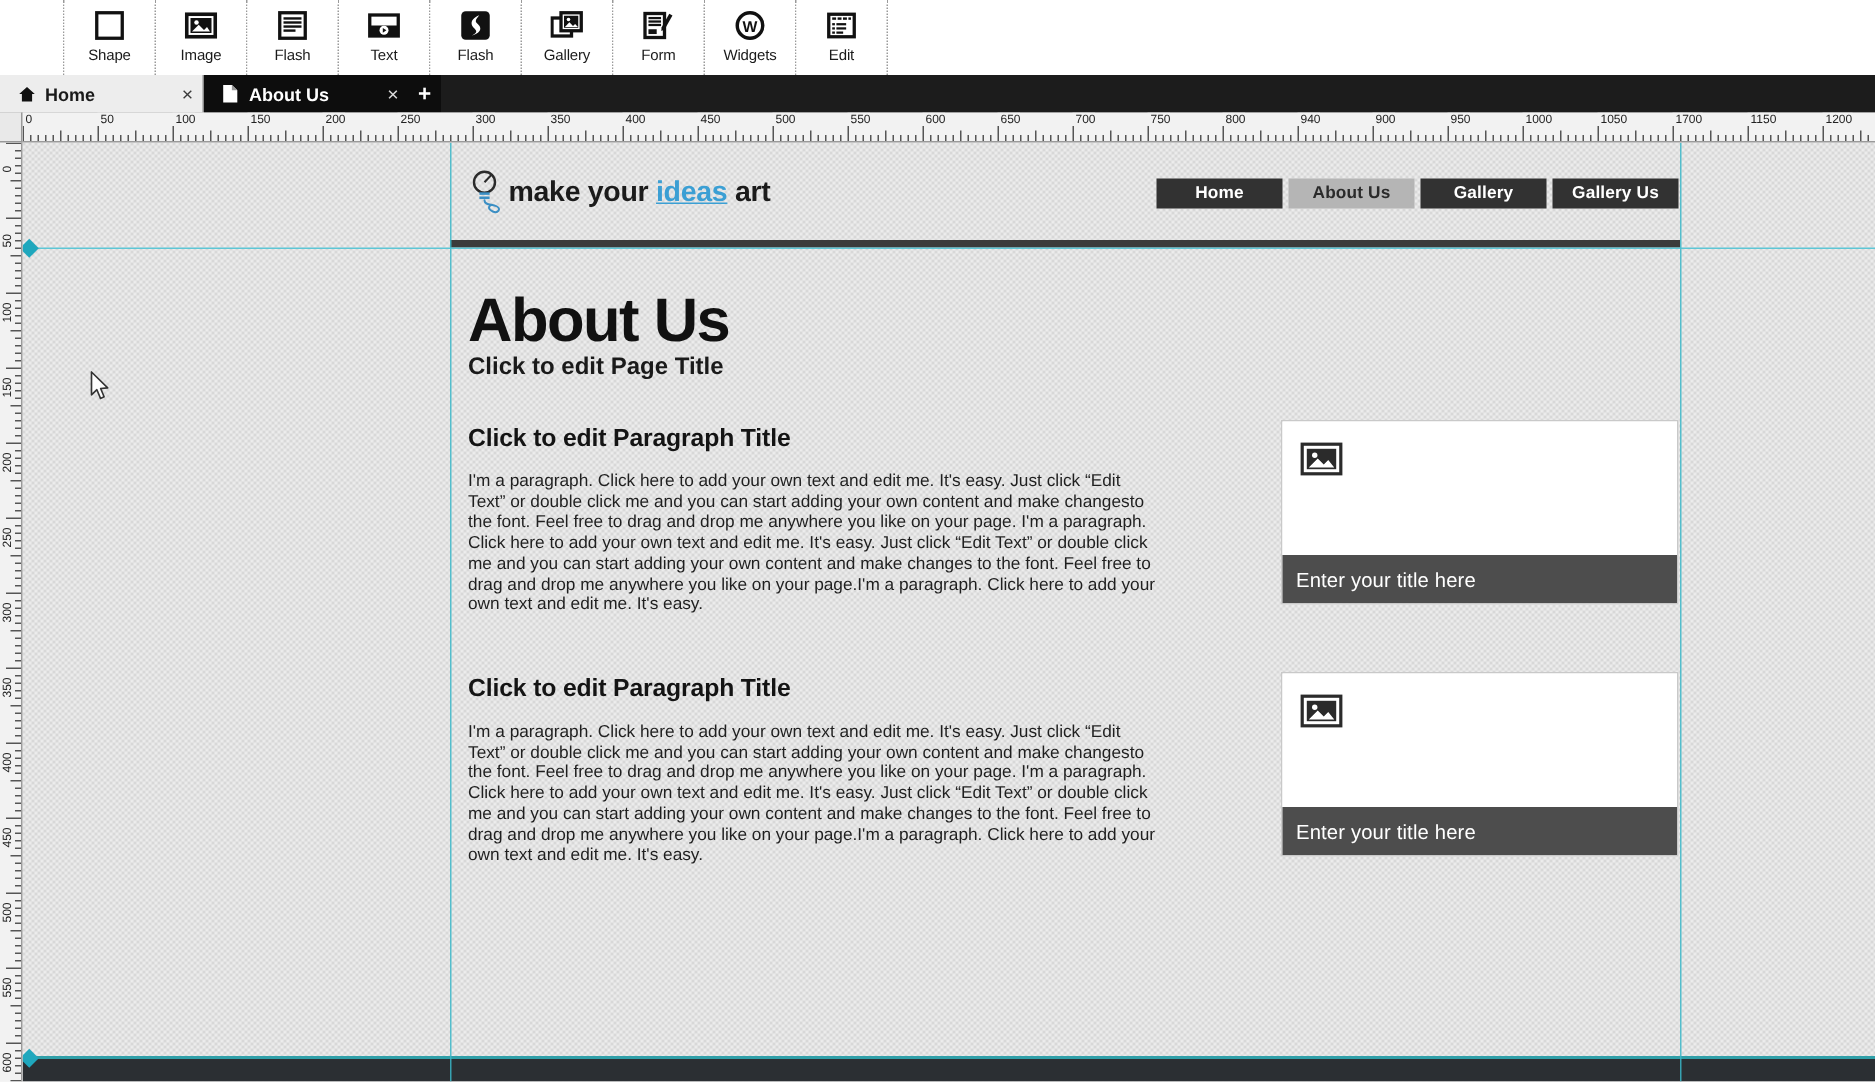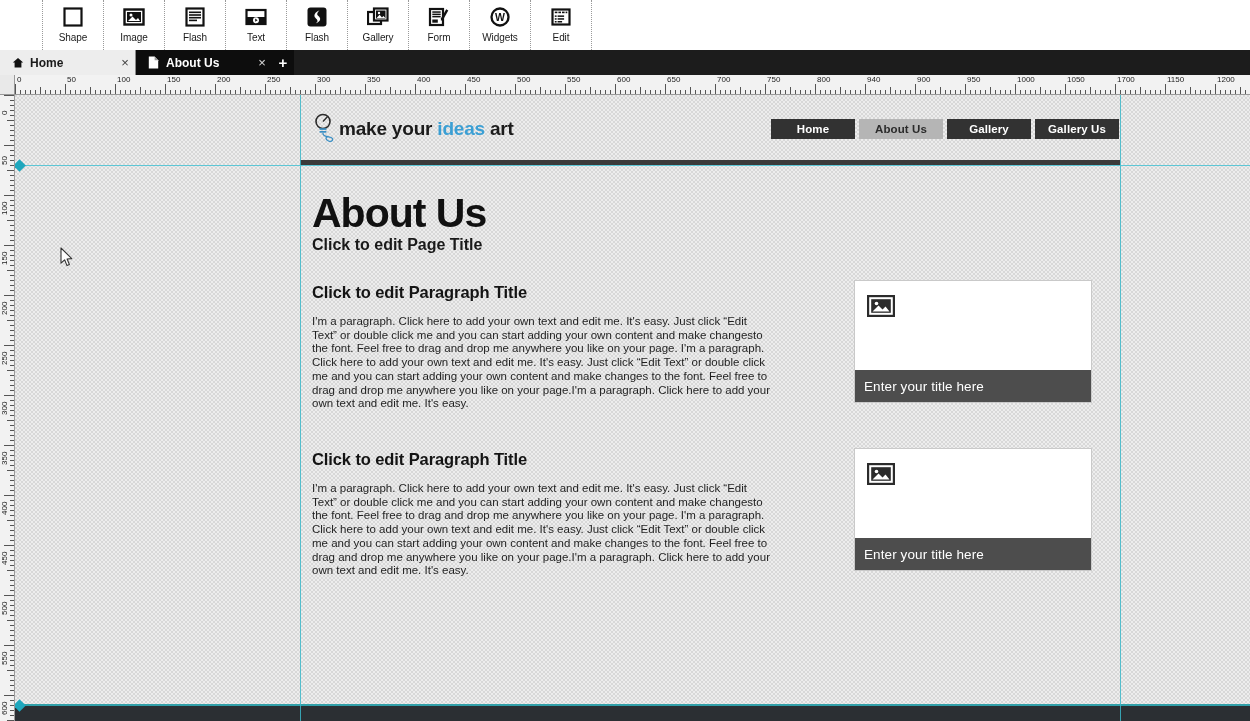--- a/index.html
+++ b/index.html
@@ -153,21 +153,21 @@
   }
   #logo {
     position:absolute; left:12px; top:14px;
     height:40px; display:flex; align-items:center;
   }
   #logo-mark { width:26px; height:34px; margin-right:1px; }
   #logo-text {
     font-size:19px; font-weight:bold; letter-spacing:-0.2px;
     color:#1b1b1b; font-family:"Liberation Sans", sans-serif;
   }
-  #logo-text .hl { color:#3b9fd4; }
+  #logo-text .hl { color:#3b9fd4;text-decoration:underline; }
 
   #nav { position:absolute; right:1px; top:24px; display:flex; }
   .nav-btn {
     height:20px; min-width:84px;
     display:flex; align-items:center; justify-content:center;
     font-size:11.5px; font-weight:bold;
     margin-left:4px; padding:0 8px;
     cursor:pointer; letter-spacing:.1px;
   }
   .nav-btn.dark { background:#323232; color:#ffffff; }
@@ -188,21 +188,21 @@
     font-size:16.5px; font-weight:bold; color:#141414;
     margin-bottom:13px; letter-spacing:-0.1px;
   }
   .para-body {
     font-size:11.5px; color:#1f1f1f; line-height:13.7px;
     width:462px;
   }
 
   
   .card {
-    position:absolute; width:238px;
+    position:absolute; width:265px;
     background:#ffffff;
     border:1px solid #c9c9c9;
   }
   .card-img {
     height:89px; background:#ffffff; position:relative;
   }
   .card-img .ph {
     position:absolute; left:12px; top:14px;
     width:28px; height:22px;
   }

